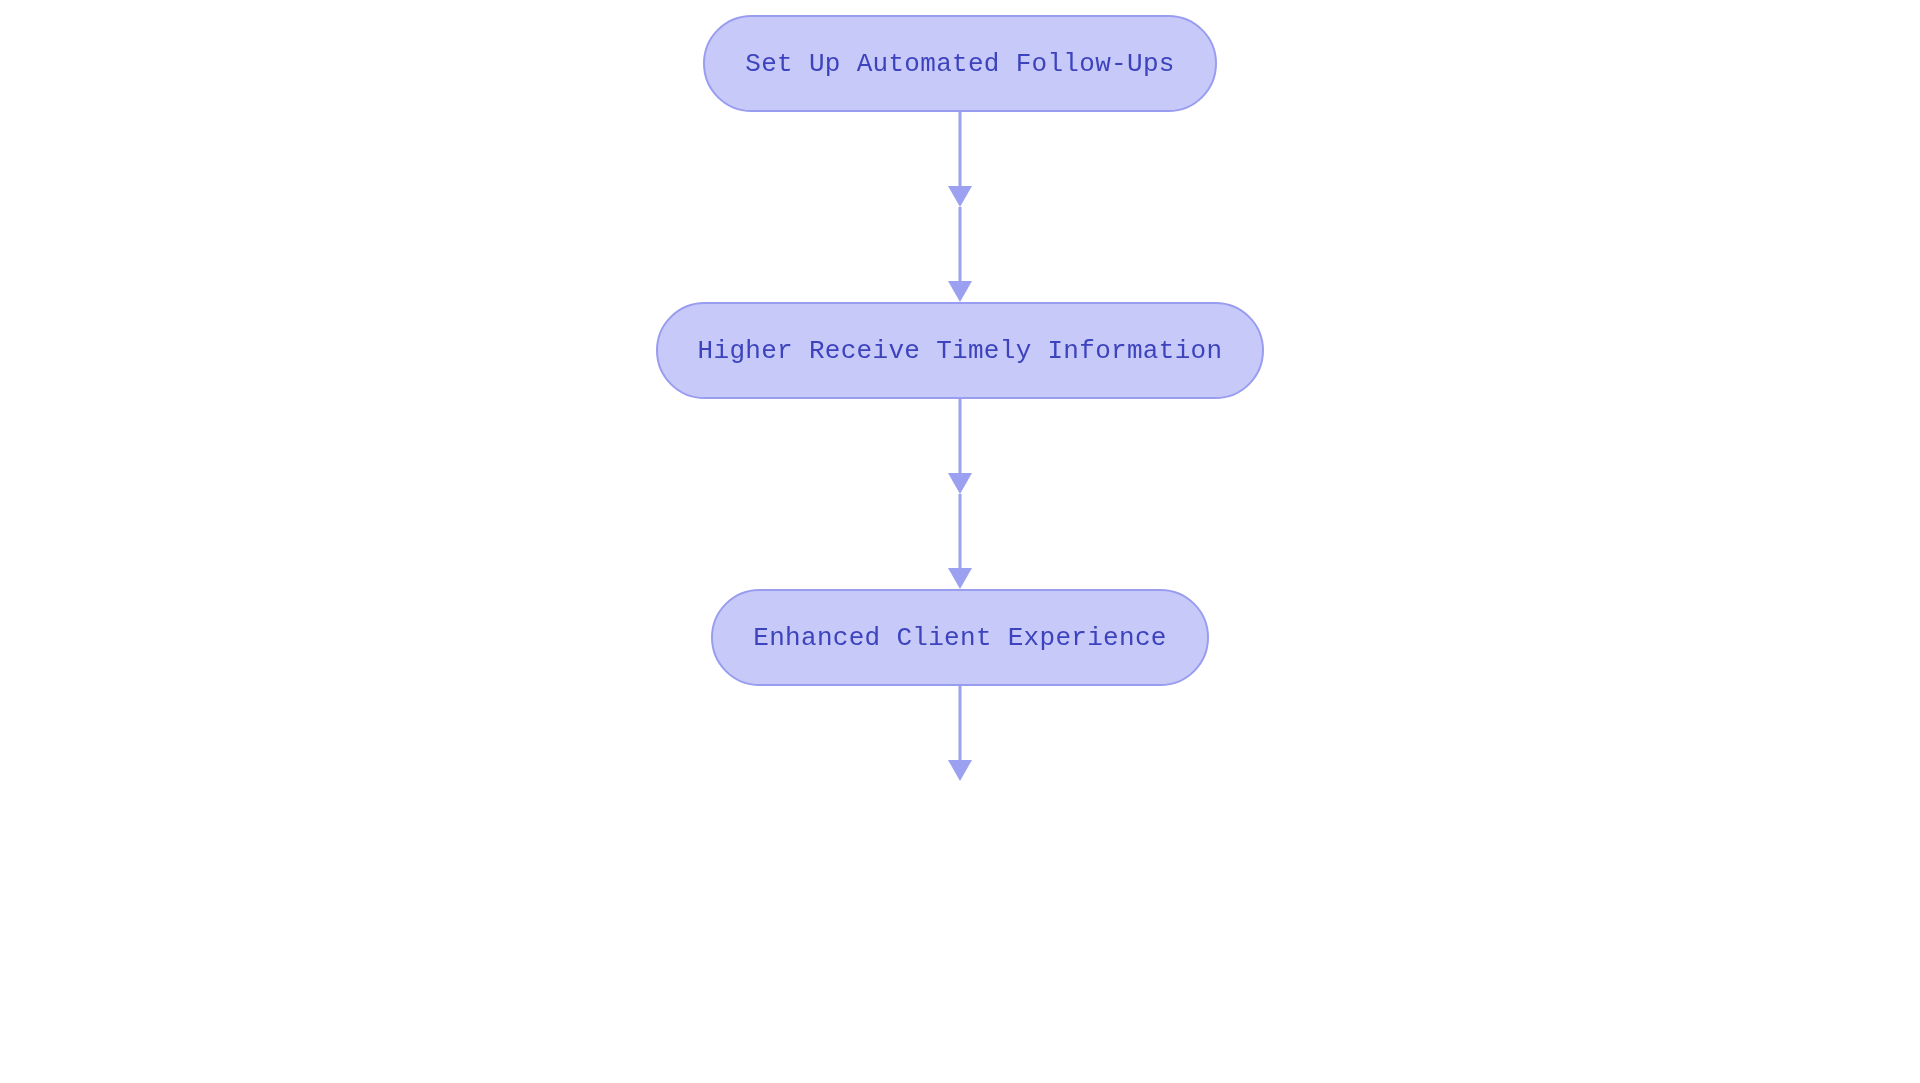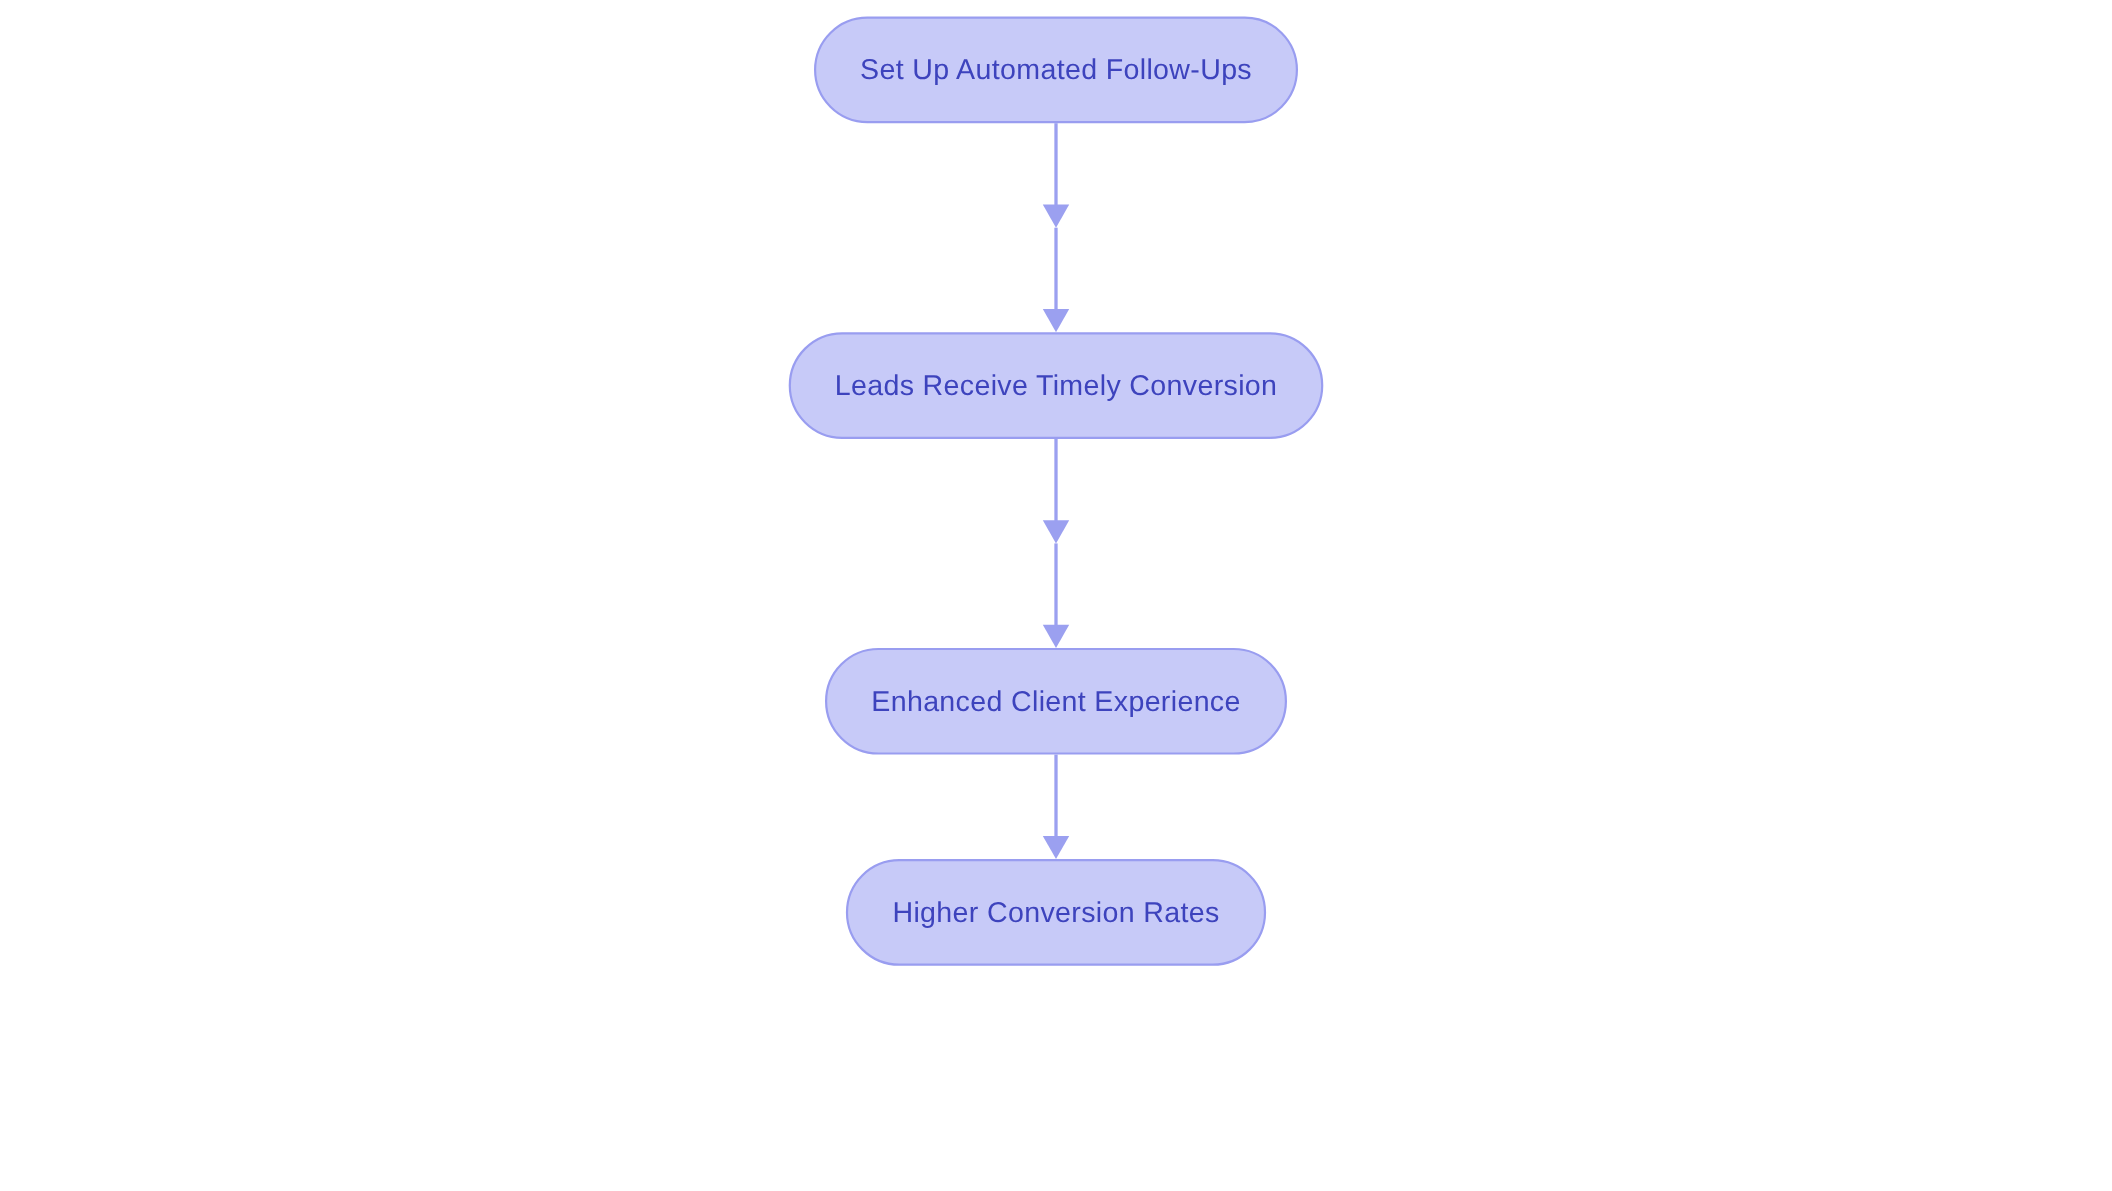--- a/index.html
+++ b/index.html
@@ -16,20 +16,21 @@
     width: 1920px;
     height: 1083px;
     background: var(--bg);
     font-family: "Liberation Sans", "DejaVu Sans", sans-serif;
     overflow: hidden;
   }
   .canvas {
     width: 1920px;
     height: 1083px;
     position: relative;
+    font-family: Liberation Mono, monospace;
   }
   .flowchart {
     position: absolute;
     left: 0;
     top: 15px;
     width: 100%;
     display: flex;
     flex-direction: column;
     align-items: center;
   }
@@ -93,21 +94,21 @@
     <div class="arrow-head"></div>
   </div>
 
 
   <div class="arrow">
     <div class="arrow-line"></div>
     <div class="arrow-head"></div>
   </div>
 
   <div class="node">
-    <span class="node-label">Leads Receive Timely Conversion</span>
+    <span class="node-label">Higher Receive Timely Information</span>
   </div>
 
   <div class="arrow">
     <div class="arrow-line"></div>
     <div class="arrow-head"></div>
   </div>
 
 
   <div class="arrow">
     <div class="arrow-line"></div>
@@ -116,17 +117,14 @@
 
   <div class="node">
     <span class="node-label">Enhanced Client Experience</span>
   </div>
 
   <div class="arrow">
     <div class="arrow-line"></div>
     <div class="arrow-head"></div>
   </div>
 
-  <div class="node">
-    <span class="node-label">Higher Conversion Rates</span>
-  </div>
 </div>
 </div>
 
 </body></html>

